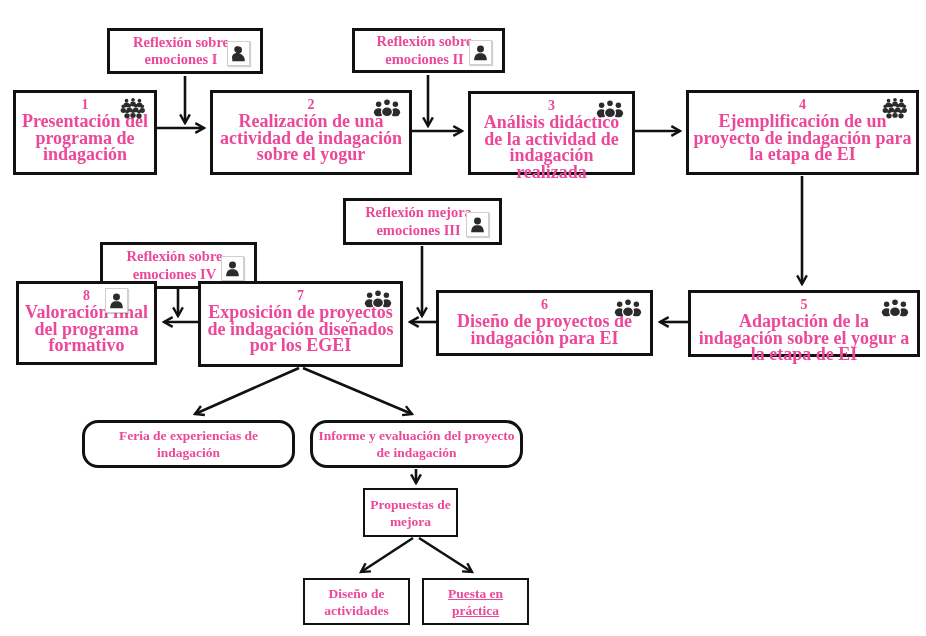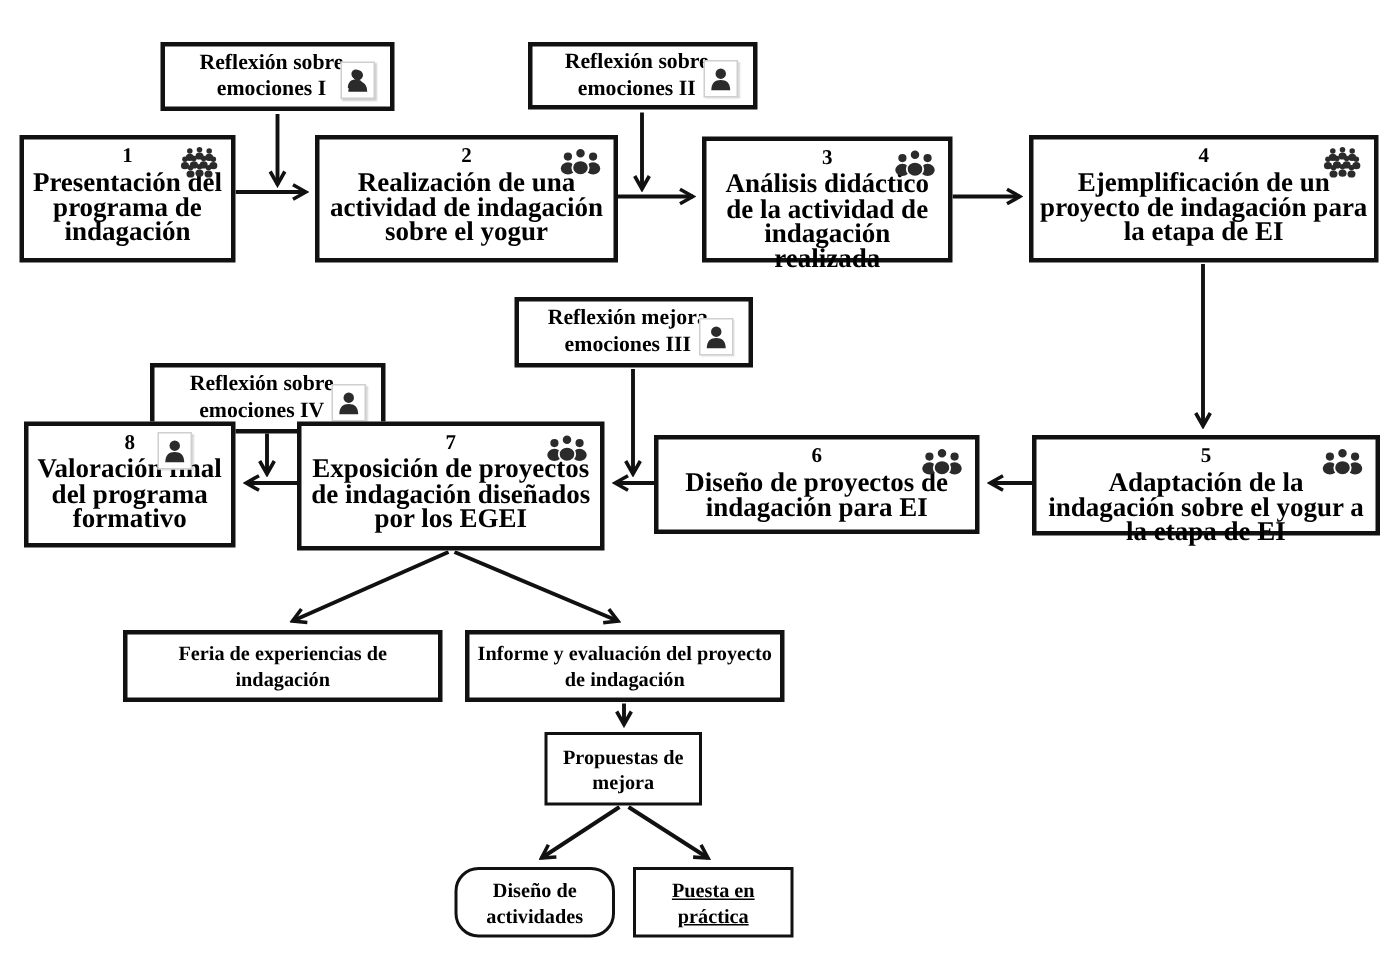--- a/index.html
+++ b/index.html
@@ -3,21 +3,21 @@
 <meta charset="utf-8">
 <style>
   html, body { margin: 0; padding: 0; background: #ffffff; }
   .canvas {
     position: relative;
     width: 926px;
     height: 636px;
     background: #ffffff;
     font-family: "Liberation Serif", "DejaVu Serif", serif;
     font-weight: 700;
-    color: #000000;
+    color: #ec4899;
     overflow: hidden;
   }
   .connectors { position: absolute; left: 0; top: 0; }
 
   .box {
     position: absolute;
     background: #ffffff;
     border: 3px solid #111111;
     box-sizing: border-box;
     display: flex;
@@ -322,33 +322,33 @@
             <ellipse cx="26.5" cy="17" rx="5.4" ry="4.6"></ellipse>
             <circle cx="17" cy="5.6" r="3.9" stroke="#ffffff" stroke-width="1.4"></circle>
             <ellipse cx="17" cy="16.4" rx="6.2" ry="5.6" stroke="#ffffff" stroke-width="1.4"></ellipse>
           </g>
         </svg>
       </span>
     <div class="num">5</div>
     <div class="lbl">Adaptación de la indagación sobre el yogur a la etapa de EI</div>
   </div>
 
-  <div class="box plain" style="left:82px; top:420px; width:213px; height:48px;">
+  <div class="box plain" style="left:82px; top:420px; width:213px; height:48px;border-radius:16px;">
     <div class="lbl">Feria de experiencias de indagación</div>
   </div>
 
-  <div class="box plain" style="left:310px; top:420px; width:213px; height:48px;">
+  <div class="box plain" style="left:310px; top:420px; width:213px; height:48px;border-radius:17px;">
     <div class="lbl">Informe y evaluación del proyecto de indagación</div>
   </div>
 
-  <div class="box plain thin" style="left:363px; top:488px; width:105px; height:49px;">
+  <div class="box plain thin" style="left:363px; top:488px; width:95px; height:49px;">
     <div class="lbl">Propuestas de mejora</div>
   </div>
 
-  <div class="box plain thin" style="left:303px; top:578px; width:107px; height:47px;border-radius:16px;">
+  <div class="box plain thin" style="left:303px; top:578px; width:107px; height:47px;">
     <div class="lbl">Diseño de actividades</div>
   </div>
 
   <div class="box plain thin" style="left:422px; top:578px; width:107px; height:47px;text-decoration:underline;">
     <div class="lbl">Puesta en práctica</div>
   </div>
 
 </div>
 
 </body></html>

